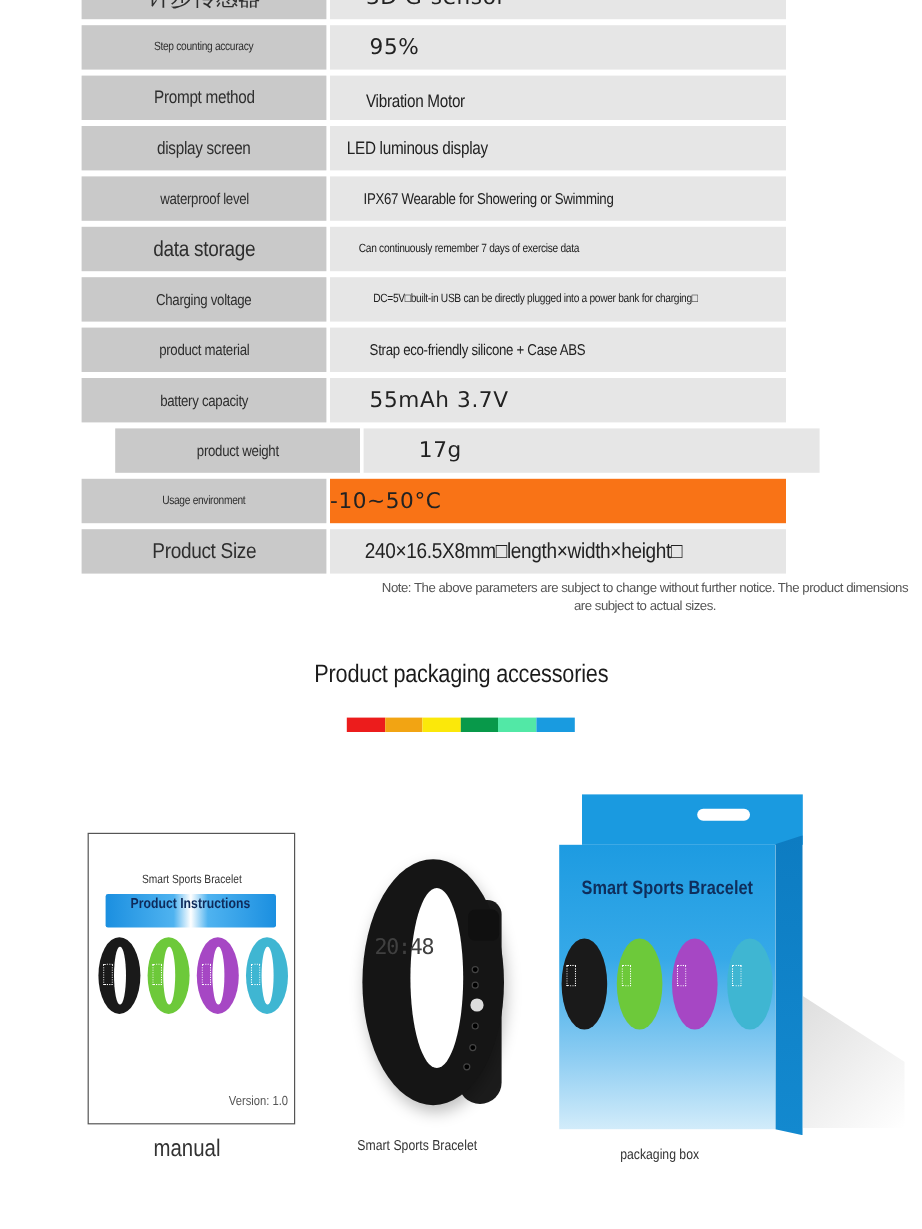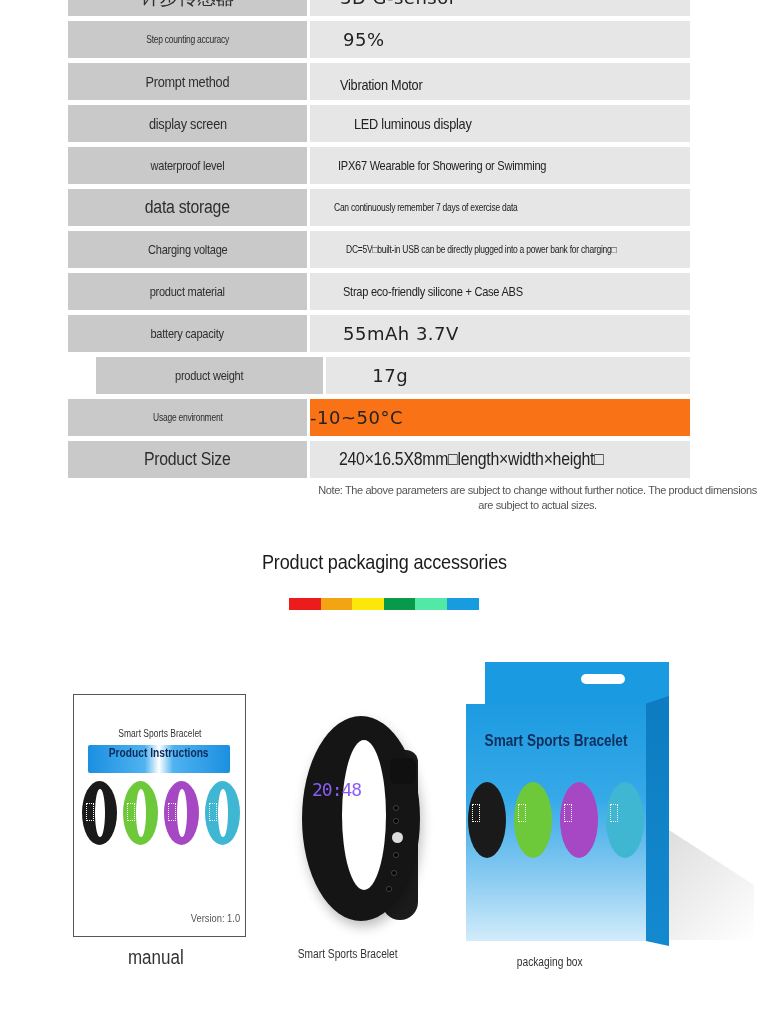--- a/index.html
+++ b/index.html
@@ -1,21 +1,21 @@
 <!DOCTYPE html>
 <html><head>
 <meta charset="utf-8">
 <style>
   * { box-sizing: border-box; margin: 0; padding: 0; }
   html, body { width: 768px; height: 1024px; background: #ffffff; overflow: hidden; }
   body { position: relative; font-family: "Liberation Sans", "DejaVu Sans", sans-serif; color: #333; }
 
   .spec-table { position: absolute; left: 68px; top: -21px; width: 622px; }
   .spec-row { position: absolute; left: 0; width: 622px; height: 37px; display: flex; }
-  .spec-label { width: 239px; height: 100%; background: #c9c9c9; display: flex; align-items: center; justify-content: center;
+  .spec-label { width: 204px; height: 100%; background: #c9c9c9; display: flex; align-items: center; justify-content: center;
     font-family: "Liberation Sans", sans-serif; font-stretch: condensed; color: #2e2e2e; letter-spacing: -0.3px; }
   .spec-value { margin-left: 3px; width: 380px; height: 100%; background: #e6e6e6; display: flex; align-items: center;
     color: #222; letter-spacing: -0.3px; white-space: nowrap; overflow: hidden; }
 
   .s-xs { font-size: 10px; transform: scaleX(0.85); }
   .s-sm { font-size: 13px; transform: scaleX(0.85); }
   .s-md { font-size: 15px; transform: scaleX(0.85); }
   .s-lg { font-size: 18px; transform: scaleX(0.88); }
   .v-plain { font-family: "DejaVu Sans", sans-serif; font-size: 18px; letter-spacing: 0.5px; }
   .lbl-txt, .val-txt { display: inline-block; transform-origin: left center; }
@@ -49,21 +49,21 @@
 
   
   .bracelet { position: absolute; left: 290px; top: 710px; width: 150px; height: 210px; }
   .bracelet-outer { position: absolute; left: 12px; top: 6px; width: 118px; height: 205px; border-radius: 50%; background: #151515;
     box-shadow: 2px 6px 12px rgba(0,0,0,0.25); }
   .bracelet-inner { position: absolute; left: 52px; top: 30px; width: 44px; height: 150px; border-radius: 50%; background: #fff; }
   .bracelet-strap { position: absolute; left: 92px; top: 40px; width: 36px; height: 170px; border-radius: 12px 12px 18px 18px; background: #1c1c1c; }
   .bracelet-buckle { position: absolute; left: 100px; top: 48px; width: 26px; height: 26px; border-radius: 6px; background: #101010; }
   .bracelet-hole { position: absolute; width: 6px; height: 6px; border-radius: 50%; background: #000; border: 1px solid #444; }
   .bracelet-pin { position: absolute; left: 102px; top: 122px; width: 11px; height: 11px; border-radius: 50%; background: #ddd; }
-  .bracelet-led { position: absolute; left: 22px; top: 72px; color: #8b5cf6; font-family: "DejaVu Sans Mono", monospace; font-size: 18px; line-height: 16px; width: 28px; text-align: center; letter-spacing: -1px; }
+  .bracelet-led { position: absolute; left: 22px; top: 72px; color: #404040; font-family: "DejaVu Sans Mono", monospace; font-size: 18px; line-height: 16px; width: 28px; text-align: center; letter-spacing: -1px; }
 
   
   .pkg { position: absolute; left: 466px; top: 660px; width: 300px; height: 300px; }
   .pkg-top { position: absolute; left: 19px; top: 2px; width: 184px; height: 42px; background: #1a9ae0; }
   .pkg-hang { position: absolute; left: 96px; top: 12px; width: 44px; height: 10px; border-radius: 6px; background: #fff; }
   .pkg-front { position: absolute; left: 0; top: 44px; width: 180px; height: 237px;
     background: linear-gradient(180deg, #1d9be1 0%, #36a9e8 40%, #8ecdf2 75%, #d2ecfa 100%); }
   .pkg-side { position: absolute; left: 180px; top: 36px; width: 23px; height: 250px; background: linear-gradient(180deg,#0d7cc2,#1389cf);
     clip-path: polygon(0 3%, 100% 0, 100% 100%, 0 98%); }
   .pkg-shadow { position: absolute; left: 203px; top: 170px; width: 85px; height: 110px; background: linear-gradient(135deg, rgba(200,200,200,0.6), rgba(255,255,255,0)); 
@@ -99,21 +99,21 @@
         <span class="lbl-txt s-md">Prompt method</span>
       </div>
     <div class="spec-value" style="padding-left: 30px; padding-top: 6px; background: rgb(230, 230, 230);">
         <span class="val-txt s-md">Vibration Motor</span>
       </div>
   </div>
   <div class="spec-row" style="top:126px">
     <div class="spec-label" style="background: rgb(201, 201, 201);">
         <span class="lbl-txt s-md">display screen</span>
       </div>
-    <div class="spec-value" style="padding-left: 44px; background: rgb(230, 230, 230);">
+    <div class="spec-value" style="padding-left: 14px; background: rgb(230, 230, 230);">
         <span class="val-txt s-md">LED luminous display</span>
       </div>
   </div>
   <div class="spec-row" style="top:168px">
     <div class="spec-label" style="background: rgb(201, 201, 201);">
         <span class="lbl-txt s-sm">waterproof level</span>
       </div>
     <div class="spec-value" style="padding-left: 28px; background: rgb(230, 230, 230);">
         <span class="val-txt s-sm">IPX67 Wearable for Showering or Swimming</span>
       </div>

